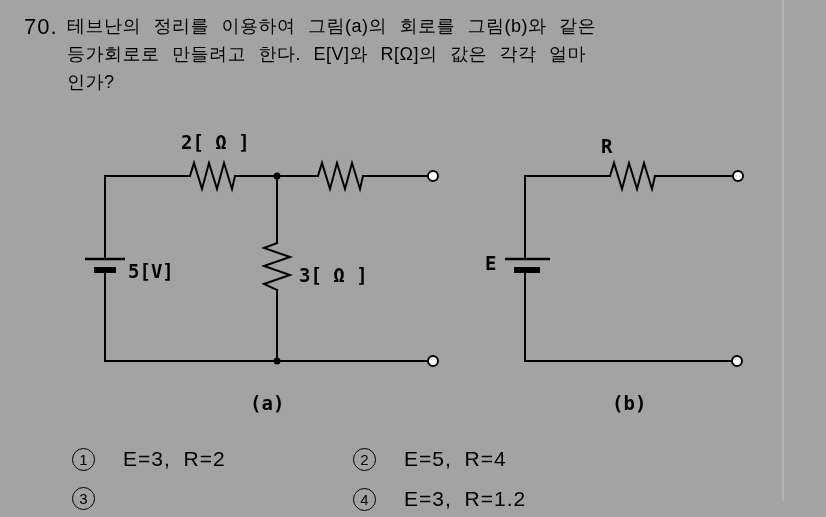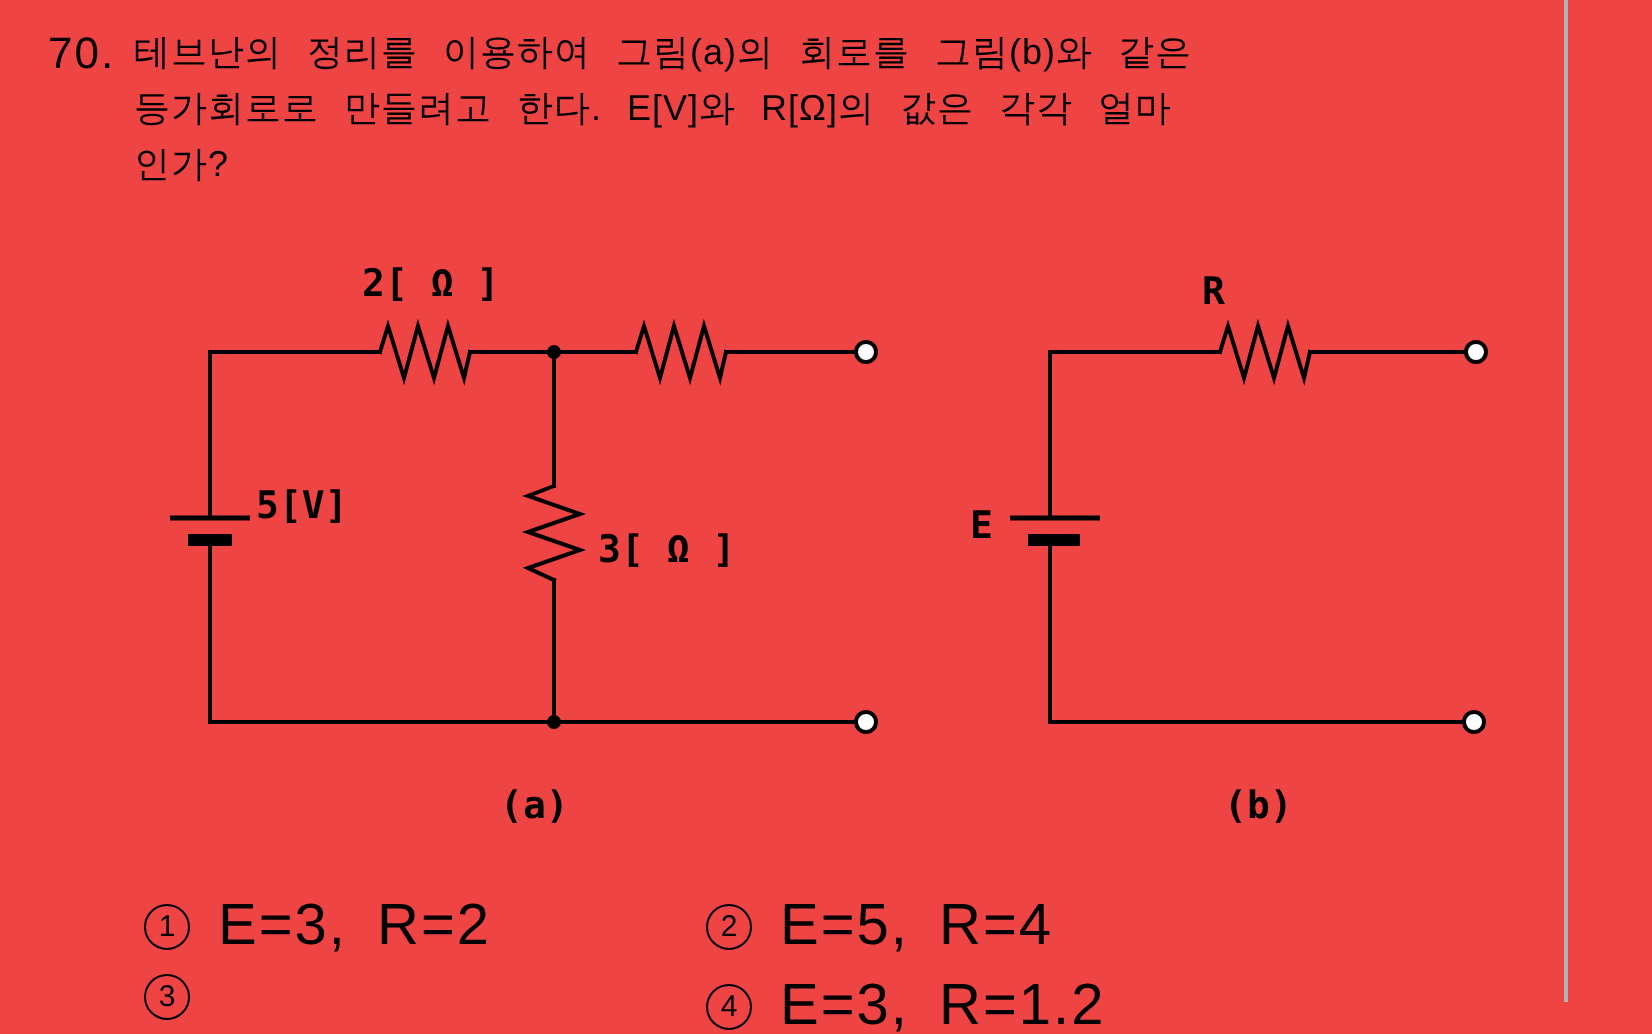--- a/index.html
+++ b/index.html
@@ -4,21 +4,21 @@
 <style>
   html, body {
     margin: 0;
     padding: 0;
     background: #ffffff;
   }
   #page {
     position: relative;
     width: 826px;
     height: 517px;
-    background: #ef4444;
+    background: #a3a3a3;
     overflow: hidden;
     font-family: "Liberation Sans", sans-serif;
     color: #000;
   }
   
   .q-number {
     position: absolute;
     left: 24px;
     top: 14px;
     font-size: 22px;
@@ -77,22 +77,22 @@
     align-items: center;
     justify-content: center;
     width: 21px;
     height: 21px;
     border: 1.5px solid #000;
     border-radius: 50%;
     font-size: 15px;
     flex: 0 0 auto;
   }
   .choice-text {
-    margin-left: 14px;
-    font-size: 29px;
+    margin-left: 28px;
+    font-size: 21px;
     letter-spacing: 1px;
     word-spacing: 6px;
   }
   #choice-1 { left: 72px;  top: 447px; }
   #choice-2 { left: 353px; top: 447px; }
   #choice-3 { left: 72px;  top: 487px; }
   #choice-4 { left: 353px; top: 487px; }
 
   
   #divider {
@@ -148,21 +148,21 @@
       <path class="wire" d="M525,176 V258"></path>
       <path class="plate-thin" d="M505,259 H550"></path>
       <path class="plate-thick" d="M514,270 H540"></path>
       <path class="wire" d="M525,273 V361"></path>
       <path class="wire" d="M525,361 H732"></path>
       <circle class="terminal" cx="737" cy="361" r="5"></circle>
     </g>
   </svg>
 
   <div class="c-label centered" style="left:181px; top:131px; width:66px;">2[ Ω ]</div>
-  <div class="c-label" style="left:128px; top:242px;">5[V]</div>
+  <div class="c-label" style="left:128px; top:260px;">5[V]</div>
   <div class="c-label" style="left:299px; top:264px;">3[ Ω ]</div>
   <div class="c-label centered" style="left:250px; top:392px; width:50px;">(a)</div>
   <div class="c-label centered" style="left:601px; top:135px; width:62px;">R</div>
   <div class="c-label" style="left:485px; top:252px;">E</div>
   <div class="c-label centered" style="left:612px; top:392px; width:50px;">(b)</div>
 
   <div class="choice" id="choice-1">
     <span class="choice-circle">1</span>
     <span class="choice-text">E=3, R=2</span>
   </div>

